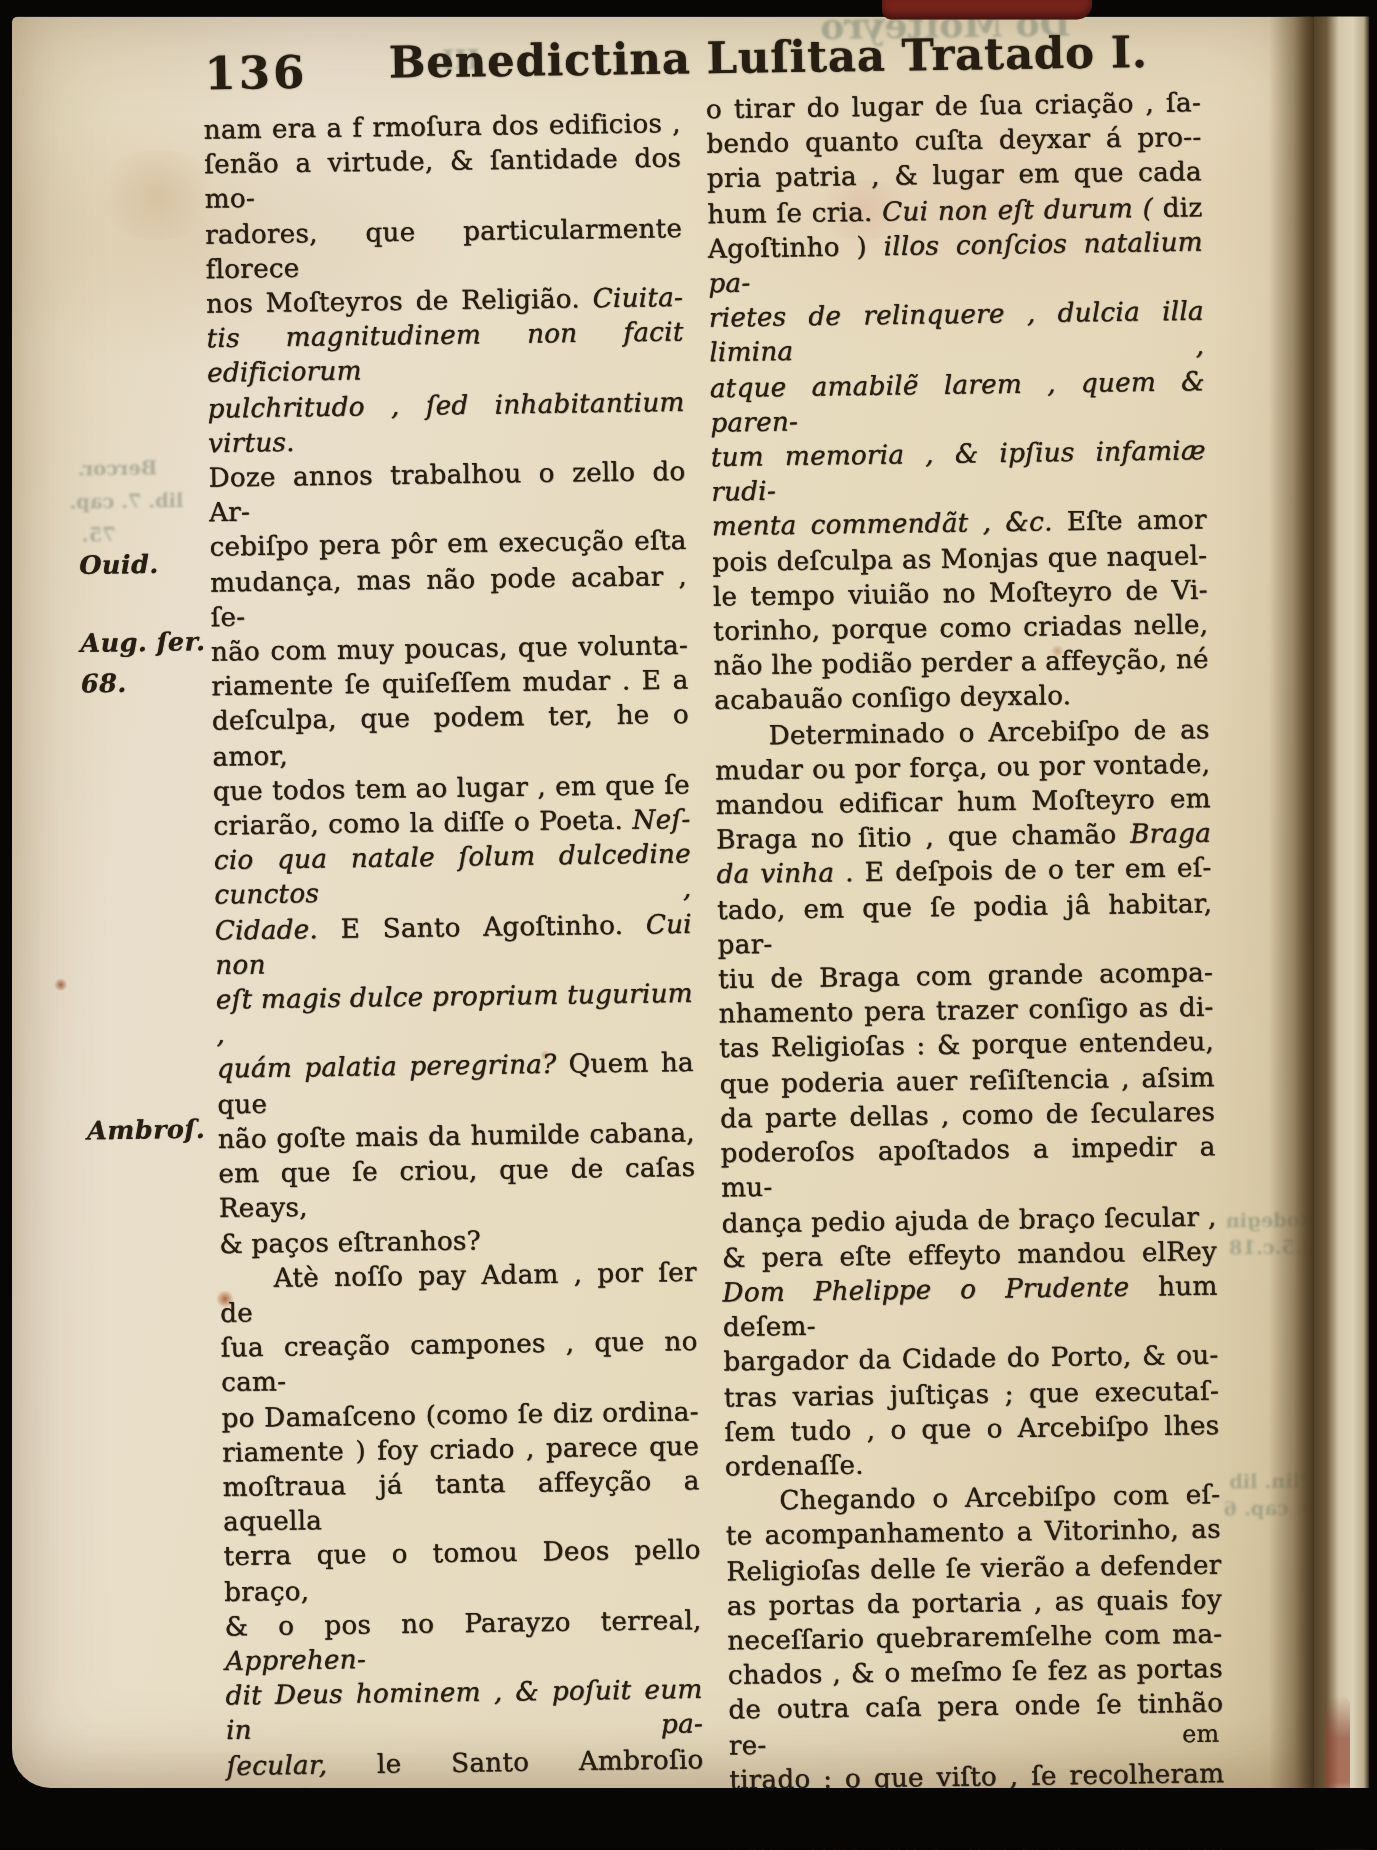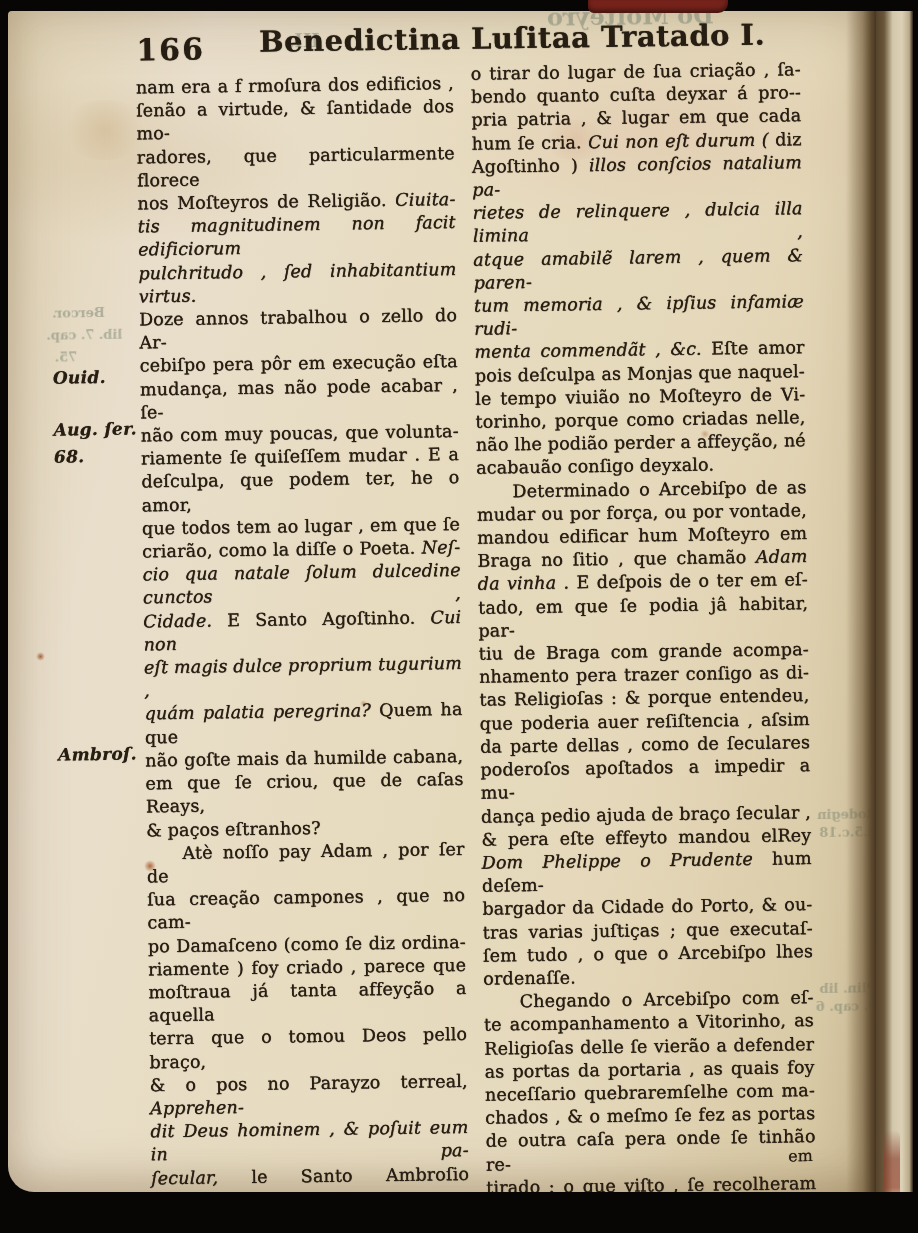--- a/index.html
+++ b/index.html
@@ -70,21 +70,21 @@
         <div class="ghost mir" style="left: 555px; top: 4px; font-size: 24px;">Do Moſteyro</div>
         <div class="ghost" style="left: 296px; top: 28px; font-size: 18px;">.III</div>
         <div class="ghost mir" style="left: 56px; top: 300px; font-size: 13px;">Bercor.</div>
         <div class="ghost mir" style="left: 50px; top: 322px; font-size: 13px;">lib. 7. cap.</div>
         <div class="ghost mir" style="left: 58px; top: 344px; font-size: 13px;">75.</div>
         <div class="ghost mir" style="left: 814px; top: 812px; font-size: 13px;">Rodegin</div>
         <div class="ghost mir" style="left: 816px; top: 830px; font-size: 13px;">li.5.c.18</div>
         <div class="ghost mir" style="left: 814px; top: 986px; font-size: 13px;">Plin. lib</div>
         <div class="ghost mir" style="left: 810px; top: 1004px; font-size: 13px;">10. cap. 6</div>
       </div>
-    <div id="page-number">166</div>
+    <div id="page-number">136</div>
     <div id="running-header">Benedictina Luſitaa Tratado I.</div>
     <div id="margin-notes">
         <div class="note" style="left: 56px; top: 362px;">Ouid.</div>
         <div class="note" style="left: 56px; top: 414px;">Aug. ſer.</div>
         <div class="note" style="left: 56px; top: 441px;">68.</div>
         <div class="note" style="left: 56px; top: 739px;">Ambroſ.</div>
       </div>
     <div id="col-left" class="column" style="left: 143px; top: 72px; width: 318px;">
         <div class="text-line"><span>nam era a f rmoſura dos edificios ,</span></div>
         <div class="text-line"><span>ſenão a virtude, &amp; ſantidade dos mo-</span></div>
@@ -130,21 +130,21 @@
         <div class="text-line"><span class="it">tum memoria , &amp; ipſius infamiæ rudi-</span></div>
         <div class="text-line"><span class="it">menta commendãt , &amp;c.</span><span> Eſte amor</span></div>
         <div class="text-line"><span>pois deſculpa as Monjas que naquel-</span></div>
         <div class="text-line"><span>le tempo viuião no Moſteyro de Vi-</span></div>
         <div class="text-line"><span>torinho, porque como criadas nelle,</span></div>
         <div class="text-line"><span>não lhe podião perder a affeyção, né</span></div>
         <div class="text-line line-end"><span>acabauão conſigo deyxalo.</span></div>
         <div class="text-line line-indent"><span>Determinado o Arcebiſpo de as</span></div>
         <div class="text-line"><span>mudar ou por força, ou por vontade,</span></div>
         <div class="text-line"><span>mandou edificar hum Moſteyro em</span></div>
-        <div class="text-line"><span>Braga no ſitio , que chamão </span><span class="it">Adam</span></div>
+        <div class="text-line"><span>Braga no ſitio , que chamão </span><span class="it">Braga</span></div>
         <div class="text-line"><span class="it">da vinha .</span><span> E deſpois de o ter em eſ-</span></div>
         <div class="text-line"><span>tado, em que ſe podia jâ habitar, par-</span></div>
         <div class="text-line"><span>tiu de Braga com grande acompa-</span></div>
         <div class="text-line"><span>nhamento pera trazer conſigo as di-</span></div>
         <div class="text-line"><span>tas Religioſas : &amp; porque entendeu,</span></div>
         <div class="text-line"><span>que poderia auer reſiſtencia , aſsim</span></div>
         <div class="text-line"><span>da parte dellas , como de ſeculares</span></div>
         <div class="text-line"><span>poderoſos apoſtados a impedir a mu-</span></div>
         <div class="text-line"><span>dança pedio ajuda de braço ſecular ,</span></div>
         <div class="text-line"><span>&amp; pera eſte effeyto mandou elRey</span></div>

